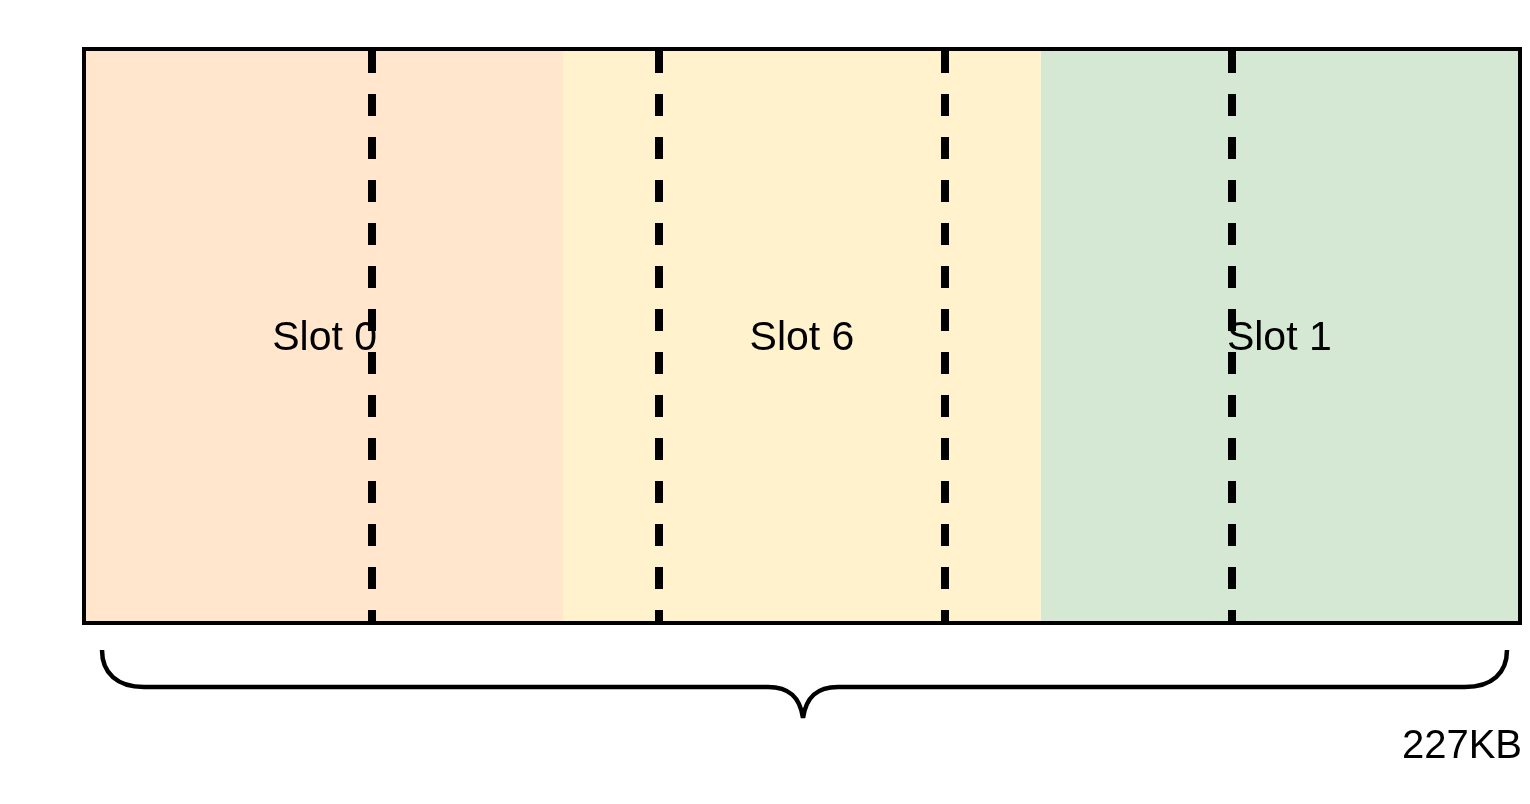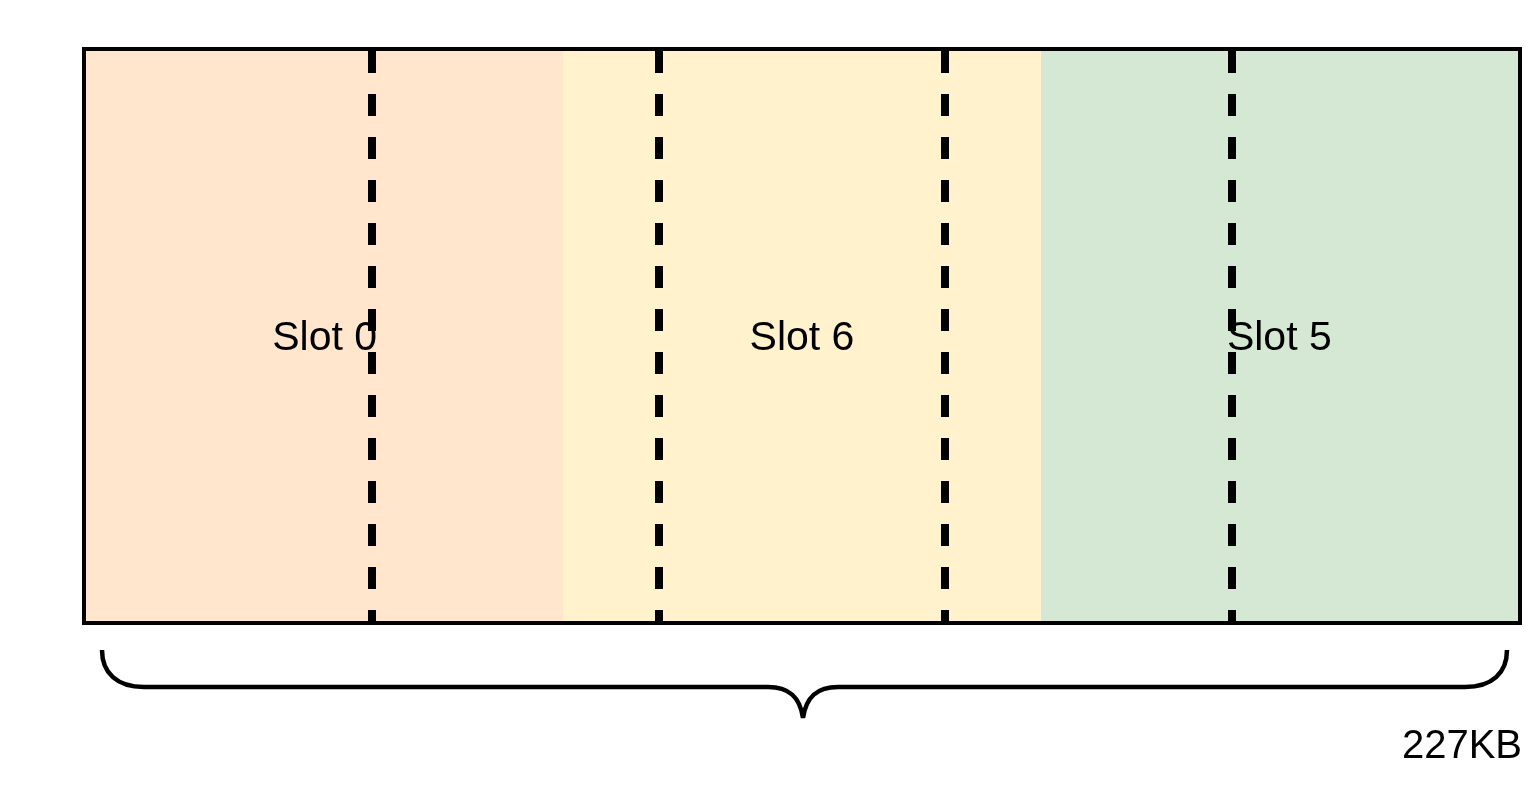--- a/index.html
+++ b/index.html
@@ -77,21 +77,21 @@
       <span class="slot-label">Slot 0</span>
     </div>
 
     <div class="slot" style="background: rgb(255, 242, 204);">
       <span class="slot-label">Slot 6</span>
     </div>
 
 
 
     <div class="slot" style="background: rgb(213, 232, 212);">
-      <span class="slot-label">Slot 5</span>
+      <span class="slot-label">Slot 1</span>
     </div>
 
     <div class="divider d1" style="color: rgb(0, 0, 0);"></div>
     <div class="divider d2" style="color: rgb(0, 0, 0);"></div>
     <div class="divider d3" style="color: rgb(0, 0, 0);"></div>
     <div class="divider d4" style="color: rgb(0, 0, 0);"></div>
   </div>
 
   <svg class="brace" viewBox="0 0 1530 110" xmlns="http://www.w3.org/2000/svg" aria-hidden="true" style="color: rgb(0, 0, 0);">
     <path d="M 70 20

